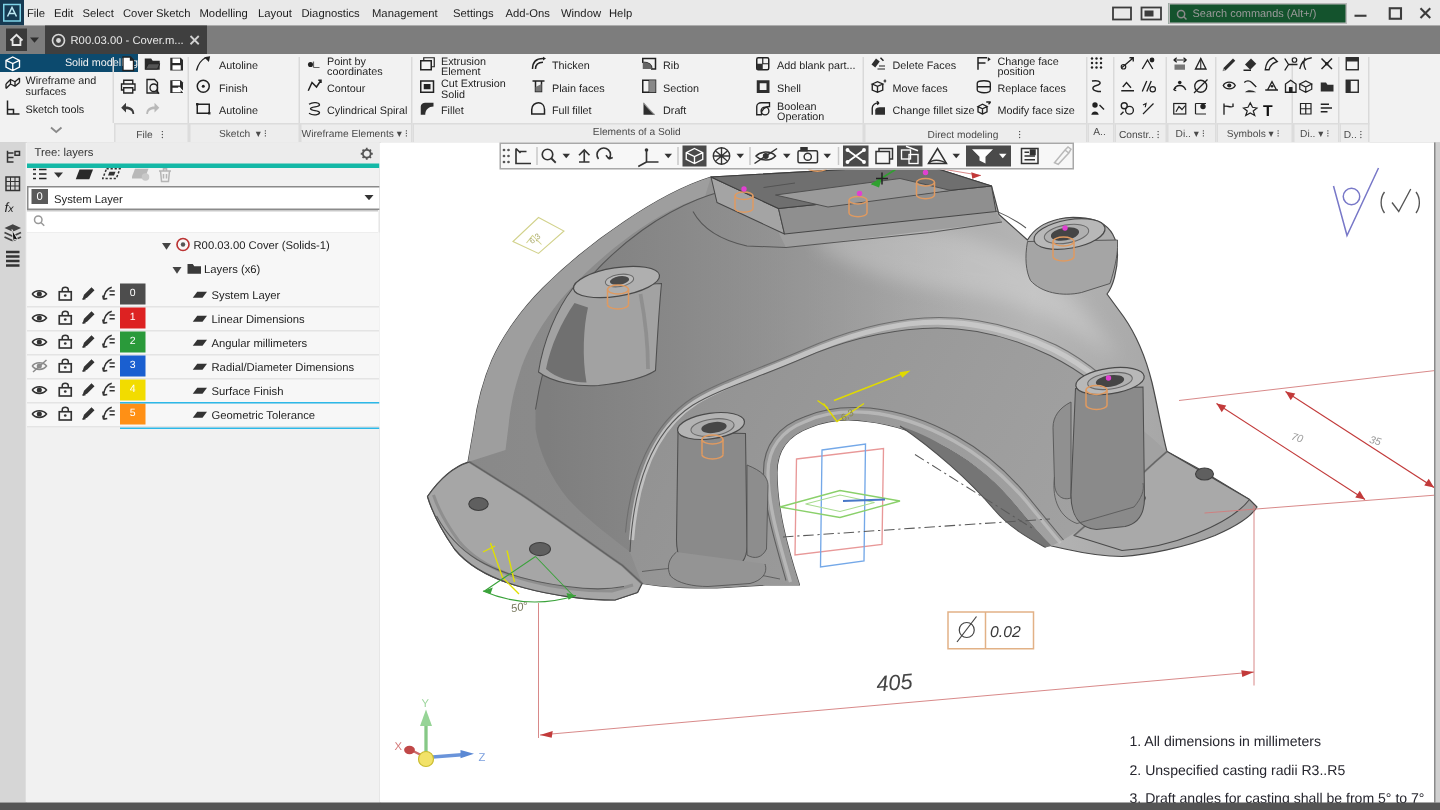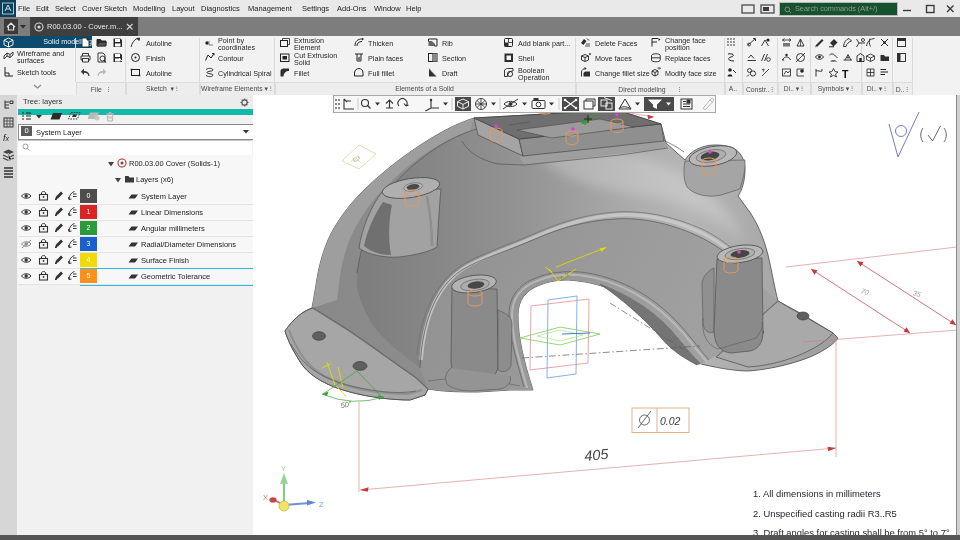--- a/index.html
+++ b/index.html
@@ -443,21 +443,21 @@
  <svg class="abs" style="left:2px;top:148px" width="13" height="13">
     <path d="M1 4 L6.5 1.5 L12 4 L6.5 6.5z" fill="#444"></path>
     <path d="M1 7 L6.5 9.5 L12 7" fill="none" stroke="#444" stroke-width="1.2"></path>
     <path d="M1 10 L6.5 12.5 L12 10" fill="none" stroke="#444" stroke-width="1.2"></path>
     <path d="M6 5 L10 12 L7.5 11.5 L6.8 13.5z" fill="#111" stroke="#fff" stroke-width="0.5"></path>
   </svg>
  <svg class="abs" style="left:3px;top:166px" width="11" height="14">
     <path d="M1 2 H10 M1 5 H10 M1 8 H10 M1 11 H10" stroke="#333" stroke-width="1.6"></path>
   </svg>
  <div id="lpanel" class="abs"></div>
- <div class="abs" style="left:18px;top:95px;width:235px;height:14px;background:#ececec;border-bottom:6px solid #14b8a6;font-size:7.5px;color:#333;line-height:14px;"><span style="margin-left:5px">Tree: layers</span></div>
+ <div class="abs" style="left:18px;top:95px;width:235px;height:14px;background:#ececec;border-bottom:3px solid #14b8a6;font-size:7.5px;color:#333;line-height:14px;"><span style="margin-left:5px">Tree: layers</span></div>
  <svg class="abs" style="left:240px;top:98px" width="9" height="9">
     <circle cx="4.5" cy="4.5" r="2.6" fill="none" stroke="#555" stroke-width="1.2"></circle>
     <g stroke="#555" stroke-width="1.2">
       <path d="M4.5 0.5 V2 M4.5 7 V8.5 M0.5 4.5 H2 M7 4.5 H8.5 M1.7 1.7 L2.7 2.7 M6.3 6.3 L7.3 7.3 M1.7 7.3 L2.7 6.3 M6.3 2.7 L7.3 1.7"></path>
     </g>
   </svg>
 
  <svg class="abs" style="left:21px;top:111px" width="12" height="11">
     <path d="M1 2 H3 M1 5 H3 M1 8 H3 M5 2 H10 M5 5 H10 M5 8 H10" stroke="#222" stroke-width="1.1"></path>
   </svg>

